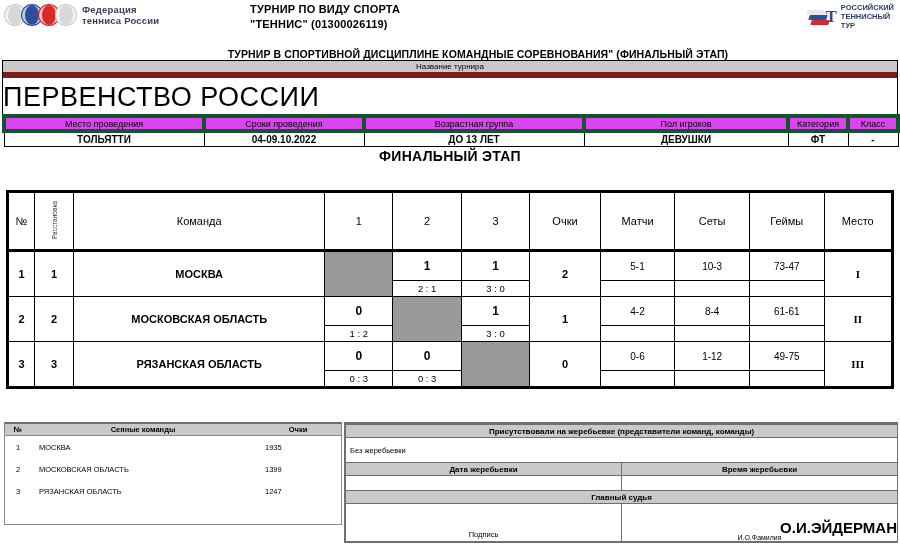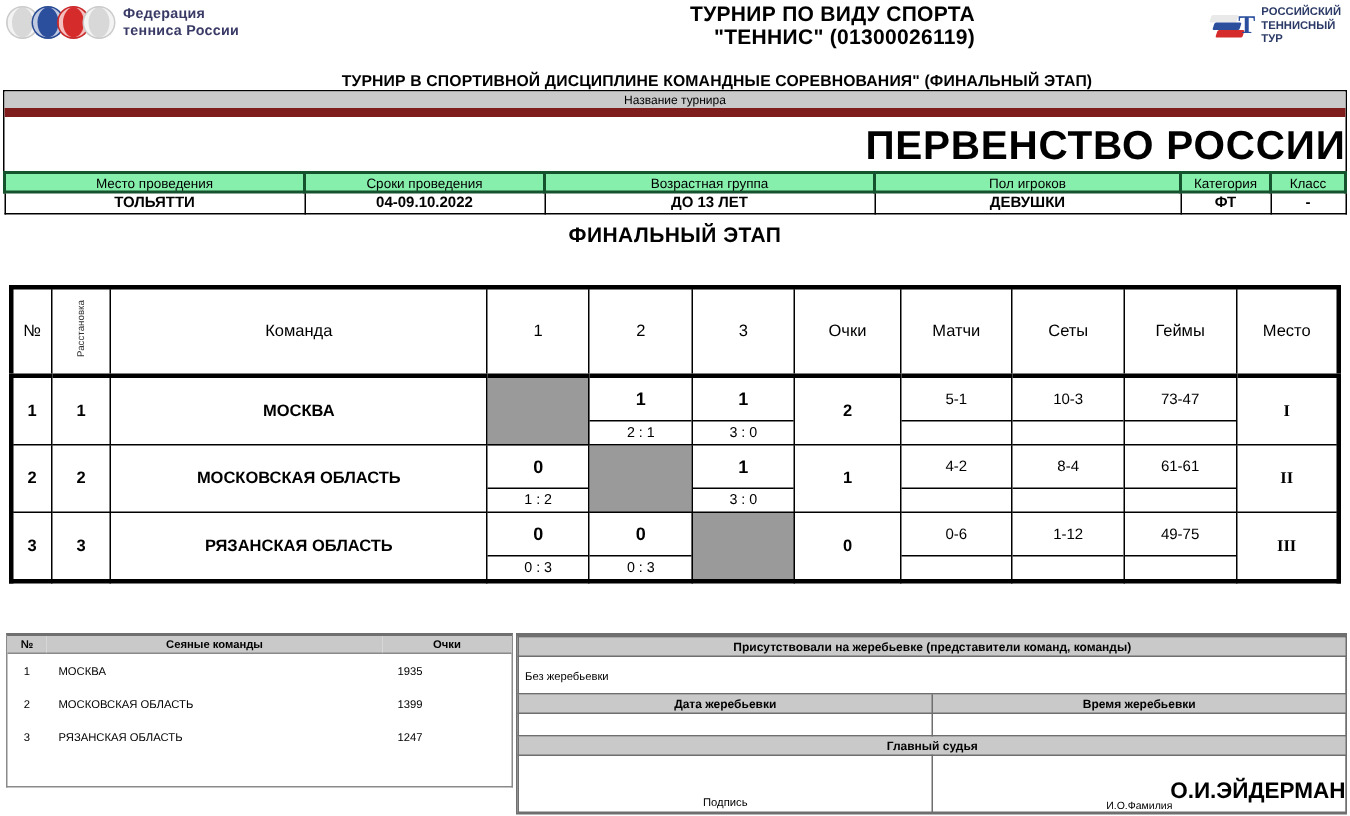--- a/index.html
+++ b/index.html
@@ -39,21 +39,21 @@
   .b1 { left: 0;  background: #d8d8d8; }
   .b2 { left: 17px; background: #2b4f9c; }
   .b3 { left: 34px; background: #d62b2b; }
   .b4 { left: 51px; background: #d8d8d8; }
   .fed-text {
     font-size: 9.5px; line-height: 11px; color: #3a3a66; font-weight: bold;
     letter-spacing: .2px;
   }
   .title-center {
     position: absolute; left: 250px; top: 2px; width: 400px;
-    text-align: right; font-size: 14px; font-weight: bold; line-height: 15px;
+    text-align: left; font-size: 11px; font-weight: bold; line-height: 15px;
     letter-spacing: .2px;
   }
   .logo-right {
     position: absolute; right: 6px; top: 3px;
     display: flex; align-items: center; gap: 4px;
   }
   .rtt-mark { position: relative; width: 30px; height: 22px; }
   .rtt-mark .bar {
     position: absolute; height: 5px; border-radius: 1px;
   }
@@ -75,31 +75,31 @@
   
   .name-band {
     position: absolute; left: 2px; top: 60px; width: 894px;
     border: 1px solid #000;
   }
   .name-label {
     background: #c9c9c9; border-bottom: 6px solid #7f1d1d;
     text-align: center; font-size: 8px; height: 11px; line-height: 11px;
   }
   .name-value {
-    text-align: right; font-size: 27px; font-weight: bold; height: 38px;
+    text-align: left; font-size: 27px; font-weight: normal; height: 38px;
     line-height: 38px; letter-spacing: .5px;
   }
 
   
   table.info {
     position: absolute; left: 2px; top: 114px; width: 894px;
     border-collapse: collapse; table-layout: fixed;
   }
   table.info th {
-    background: #86efac; border: 2px solid #14532d; font-size: 9px; font-weight: normal;
+    background: #d946ef; border: 4px solid #14532d; font-size: 9px; font-weight: normal;
     height: 11px; padding: 0;
   }
   table.info td {
     border: 1px solid #000; font-size: 10px; font-weight: bold; text-align: center;
     height: 13px; padding: 0;
   }
 
   
   .stage {
     position: absolute; left: 0; top: 148px; width: 900px; text-align: center;

